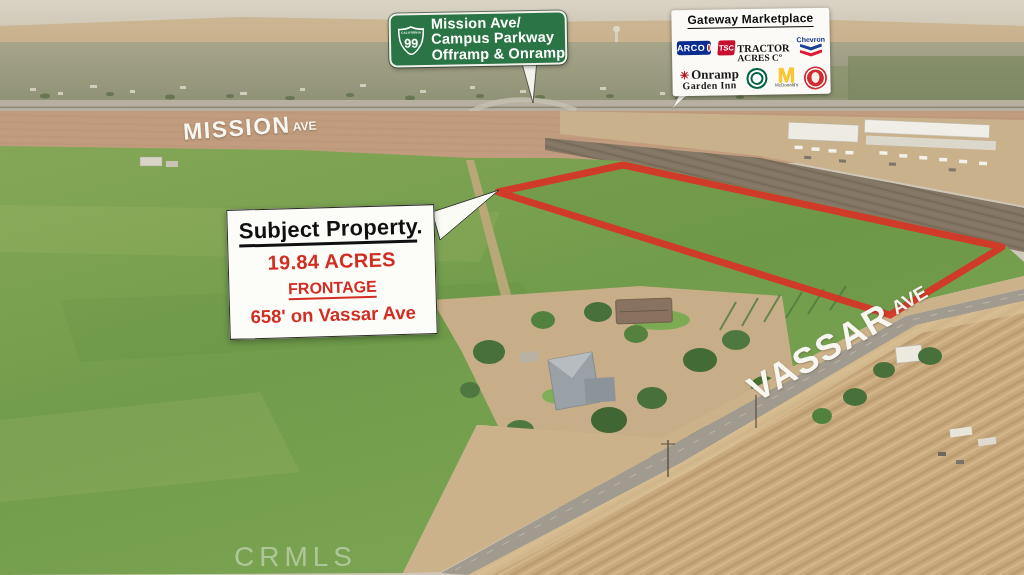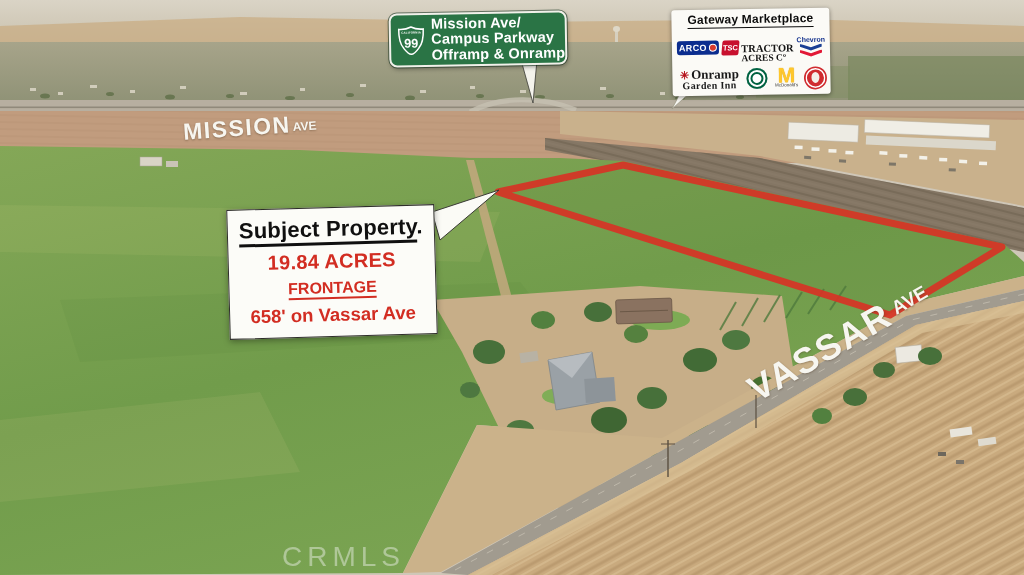--- a/index.html
+++ b/index.html
@@ -18,21 +18,21 @@
   #highway-sign .lines{color:#fff;font-weight:700;font-size:14.5px;line-height:15.5px;
     letter-spacing:.2px;white-space:nowrap;}
   
   #gateway-callout{left:672px;top:9px;width:158px;background:#fbfaf6;border-radius:3px;
     transform:rotate(-1deg);box-shadow:0 1px 4px rgba(0,0,0,.45);
     padding:3px 5px 6px;box-sizing:border-box;}
   #gateway-title{text-align:center;font-size:12px;font-weight:800;color:#0c0c0c;
     letter-spacing:.2px;}
   #gateway-title span{border-bottom:1.8px solid #0c0c0c;padding-bottom:1px;}
   .logo-row{display:flex;align-items:center;justify-content:space-between;margin-top:5px;}
-  .arco{width:42px;height:14px;background:#0b2d8f;border-radius:3px;display:flex;
+  .arco{width:34px;height:14px;background:#0b2d8f;border-radius:3px;display:flex;
     align-items:center;justify-content:center;gap:2px;}
   .arco span{color:#fff;font-weight:800;font-size:9px;letter-spacing:.4px;}
   .arco i{width:6px;height:6px;border-radius:50%;background:#d93a2d;border:1px solid #fff;}
   .tsc-wrap{display:flex;align-items:center;gap:2px;}
   .tsc-box{width:17px;height:15px;background:#c8102e;border-radius:2px;color:#fff;
     font-weight:800;font-size:7.5px;display:flex;align-items:center;justify-content:center;
     transform:skewX(-6deg);}
   .tsc-text{font-family:"Liberation Serif",serif;font-weight:900;color:#151515;
     line-height:9.5px;text-align:left;margin-top:13px;}
   .tsc-text .l1{font-size:10.5px;} .tsc-text .l2{font-size:9.5px;}
@@ -75,21 +75,21 @@
   #mission-label{left:183px;top:114px;transform:rotate(-4deg);}
   #mission-label .big{font-size:23px;letter-spacing:1.5px;}
   #mission-label .small{font-size:12px;margin-left:2px;position:relative;top:-1px;}
   #vassar-label{left:751px;top:371px;transform:rotate(-30deg);transform-origin:left center;
     font-weight:800;}
   #vassar-label .big{font-size:36px;letter-spacing:2px;}
   #vassar-label .small{font-size:19px;margin-left:5px;position:relative;top:-6px;}
 
   
   #watermark{left:234px;top:541px;font-size:28px;letter-spacing:5px;font-weight:500;
-    color:rgba(229,236,223,.5);margin-left:48px;}
+    color:rgba(229,236,223,.5);}
 </style>
 </head>
 <body>
 
 <div id="stage">
 
   <svg id="photo-svg" width="1024" height="575" viewBox="0 0 1024 575">
     <defs>
       <linearGradient id="skyGrad" x1="0" y1="0" x2="0" y2="1">
         <stop offset="0" stop-color="#dad4c6"></stop>

